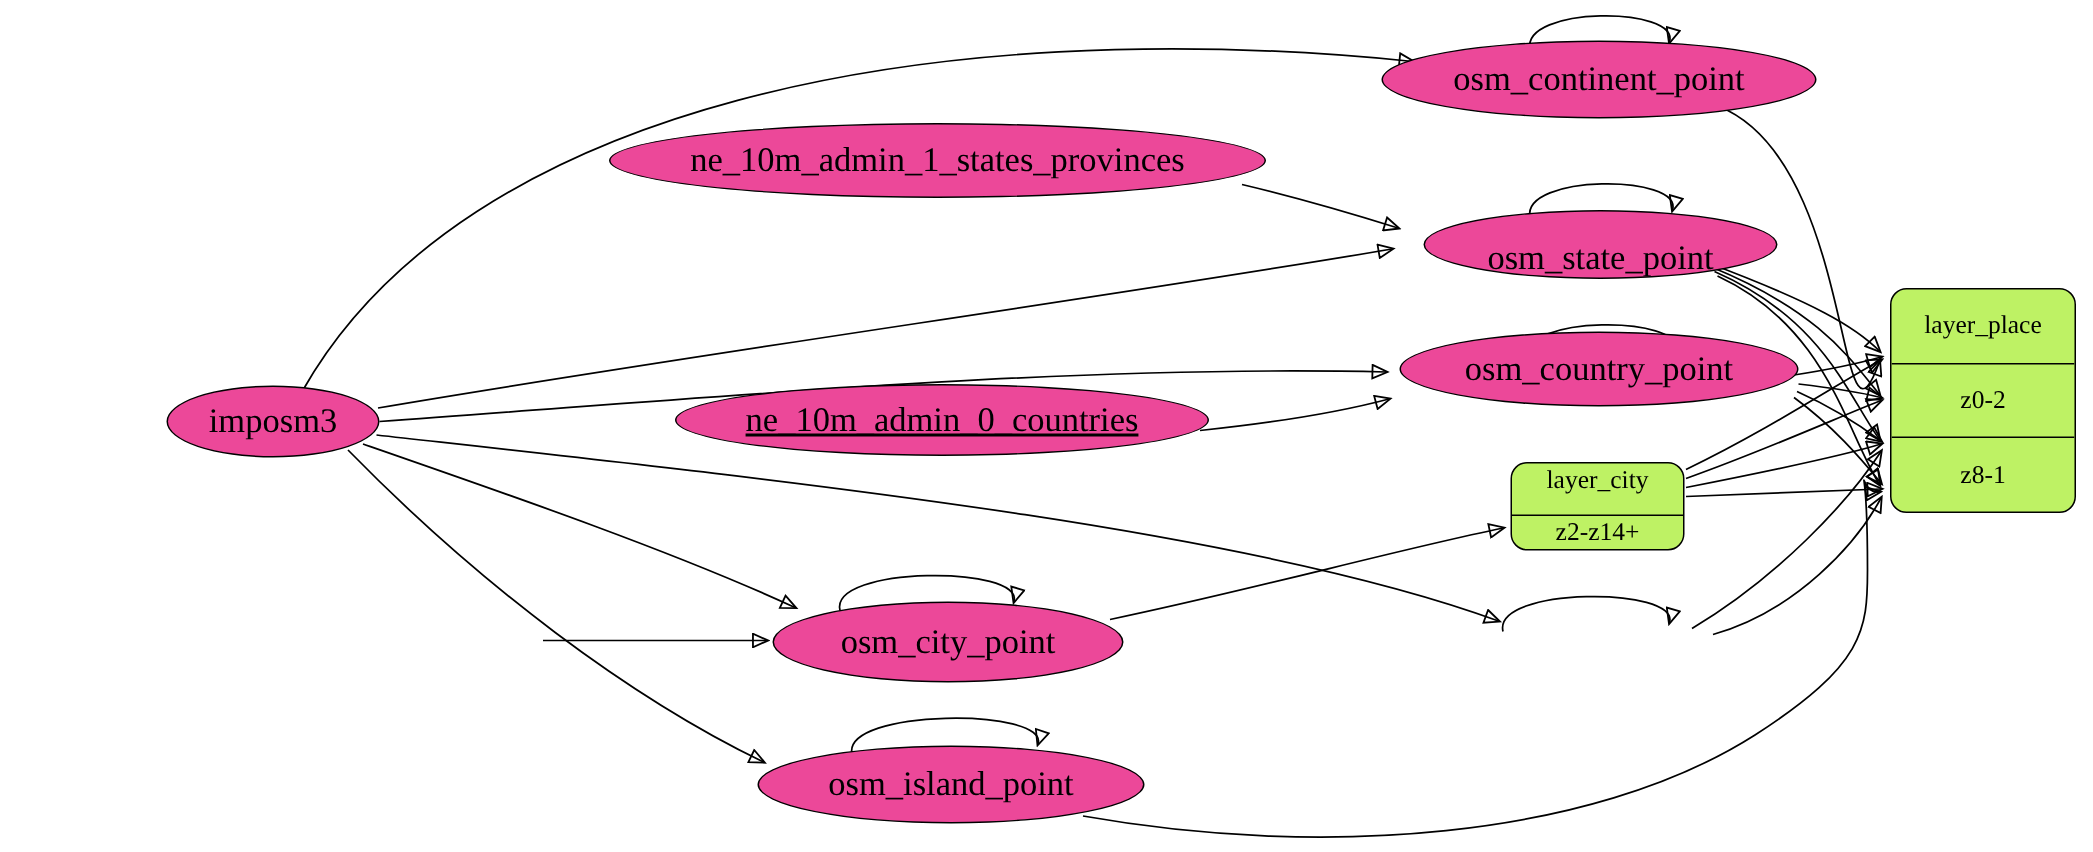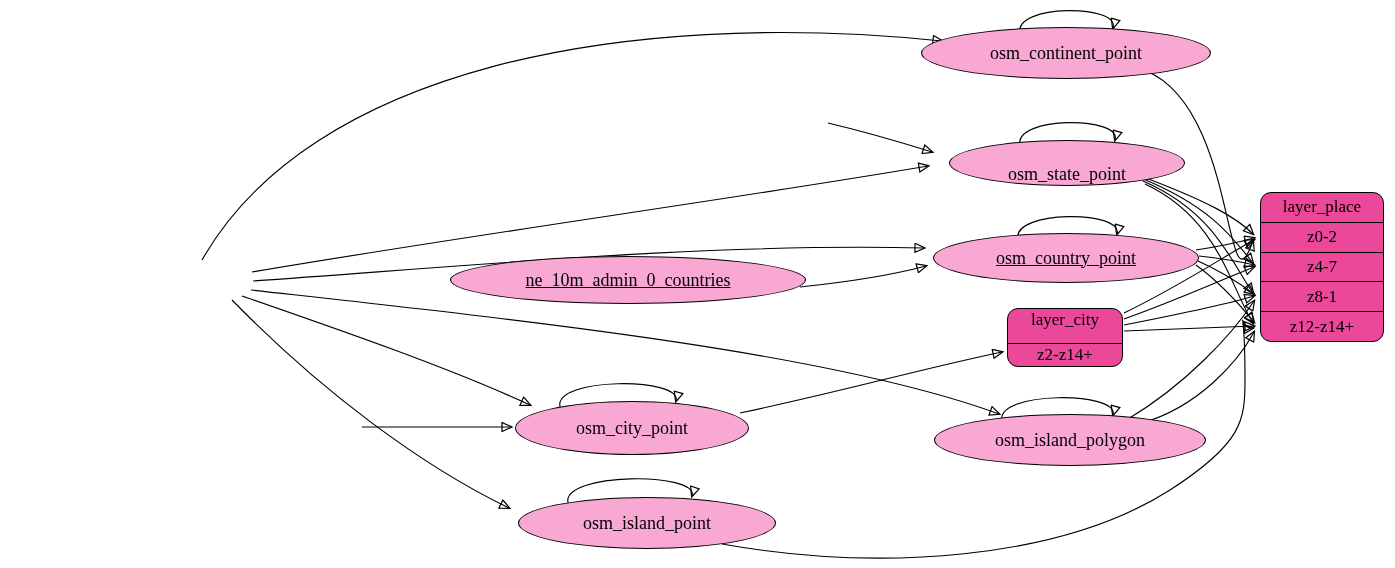--- a/index.html
+++ b/index.html
@@ -8,25 +8,25 @@
     width:1395px;height:568px;
     background:#ffffff;
     font-family:"Liberation Serif","DejaVu Serif",serif;
     overflow:hidden;
   }
   svg.edges{position:absolute;left:0;top:0;width:1395px;height:568px;}
   svg.edges path{fill:none;stroke:#000;stroke-width:1.15px;}
   .node{position:absolute;display:flex;align-items:center;justify-content:center;box-sizing:border-box;}
   .ellipse{
     border:1.2px solid #000;border-radius:50%;
-    background:#f9a8d4;font-size:18px;color:#000;white-space:nowrap;
+    background:#ec4899;font-size:23px;color:#000;white-space:nowrap;
   }
   .record{
     border:1.6px solid #000;border-radius:11px;
-    background:#ec4899;color:#000;font-size:17px;
+    background:#bef264;color:#000;font-size:17px;
     flex-direction:column;align-items:stretch;justify-content:stretch;
     overflow:hidden;padding:0;
   }
   .record .rrow{
     flex:1 1 0;display:flex;align-items:center;justify-content:center;
     white-space:nowrap;
   }
   .record .rrow + .rrow{border-top:1.4px solid #000;}
 </style>
 </head>
@@ -77,57 +77,58 @@
     <path d="M 1124 319 C 1180 299, 1228 277, 1254 267" marker-end="url(#arrow)"></path>
     <path d="M 1124 325 C 1180 314, 1228 304, 1254 296" marker-end="url(#arrow)"></path>
     <path d="M 1124 331 C 1180 329, 1228 327, 1254 326" marker-end="url(#arrow)"></path>
 
     <path d="M 1128 419 C 1185 385, 1232 335, 1254 301" marker-end="url(#arrow)"></path>
     <path d="M 1142 423 C 1198 407, 1238 362, 1254 332" marker-end="url(#arrow)"></path>
 
     <path d="M 722 544 C 880 572, 1060 560, 1170 490 C 1243 443, 1245 420, 1245 380 C 1245 288, 1236 330, 1253 328" marker-end="url(#arrow)"></path>
   </svg>
 
+  <div class="node ellipse" style="left:111px;top:257px;width:142px;height:48px;">
+    <span>imposm3</span>
+  </div>
 
+  <div class="node ellipse" style="left:406px;top:82px;width:438px;height:50px;">
+    <span>ne_10m_admin_1_states_provinces</span>
+  </div>
 
   <div class="node ellipse" style="left:450px;top:256px;width:356px;height:48px;text-decoration:underline;">
     <span>ne_10m_admin_0_countries</span>
   </div>
 
 
   <div class="node ellipse" style="left:921px;top:27px;width:290px;height:52px;">
     <span>osm_continent_point</span>
   </div>
 
   <div class="node ellipse" style="left:949px;top:140px;width:236px;height:46px;align-items:flex-end;">
     <span>osm_state_point</span>
   </div>
 
-  <div class="node ellipse" style="left:933px;top:233px;width:266px;height:50px;text-decoration:underline;">
+  <div class="node ellipse" style="left:933px;top:221px;width:266px;height:50px;">
     <span>osm_country_point</span>
   </div>
 
   <div class="node ellipse" style="left:515px;top:401px;width:234px;height:54px;text-align:center;">
     <span>osm_city_point</span>
   </div>
 
-  <div class="node ellipse" style="left:934px;top:414px;width:272px;height:52px;">
-    <span>osm_island_polygon</span>
-  </div>
 
-  <div class="node ellipse" style="left:518px;top:497px;width:258px;height:52px;font-family:Liberation Serif, serif;">
+  <div class="node ellipse" style="left:505px;top:497px;width:258px;height:52px;font-family:Liberation Serif, serif;">
     <span>osm_island_point</span>
   </div>
 
   <div class="node record" style="left:1007px;top:308px;width:116px;height:59px;display:flex;gap:12px;">
     <div class="rrow">layer_city</div>
     <div class="rrow">z2-z14+</div>
   </div>
 
   <div class="node record" style="left:1260px;top:192px;width:124px;height:150px;display:flex;">
     <div class="rrow">layer_place</div>
     <div class="rrow">z0-2</div>
-    <div class="rrow">z4-7</div>
     <div class="rrow">z8-1</div>
-    <div class="rrow">z12-z14+</div>
   </div>
 
 </div>
 
 </body></html>

